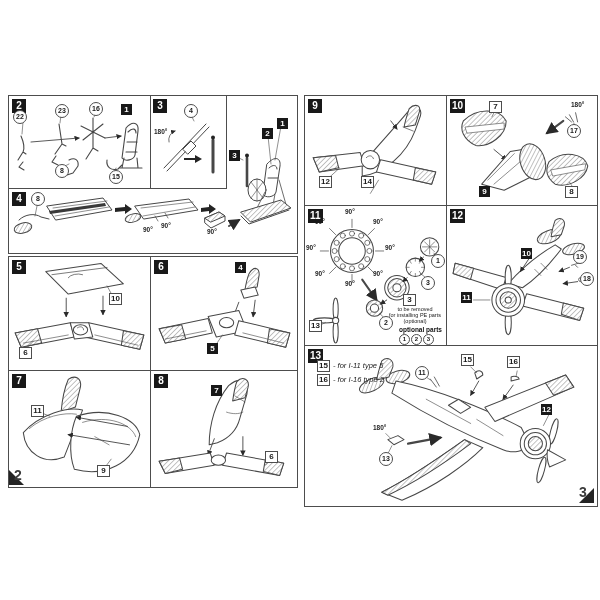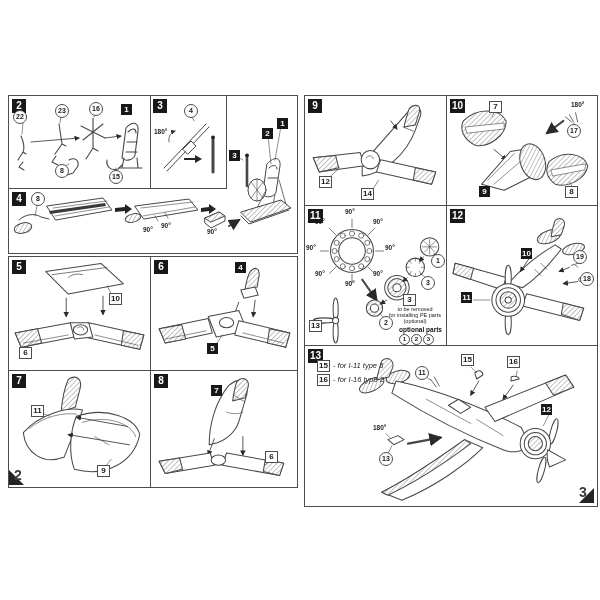--- a/index.html
+++ b/index.html
@@ -256,21 +256,21 @@
       <circle cx="64" cy="62" r="9" fill="#fff"></circle>
       <path d="M60,60 c3,-3 6,-2 7,1" stroke-width="0.7"></path>
       <g stroke-width="0.6">
             <line x1="22" y1="81" x2="34" y2="70"></line>
             <line x1="64" y1="95" x2="72" y2="82"></line>
           </g>
     </g>
   </svg>
   <span class="step" style="left:3px;top:3px">9</span>
   <span class="wbx" style="left:14px;top:80px">12</span>
-  <span class="wbx" style="left:56px;top:92px">14</span>
+  <span class="wbx" style="left:56px;top:80px">14</span>
 </div>
 
 <div class="panel" style="left:446px;top:95px;width:150px;height:110px">
   <svg class="art" viewBox="0 0 147 107">
     <g stroke="#474747" stroke-width="1" fill="none" stroke-linecap="round" stroke-linejoin="round">
       <path d="M16,24 C30,10 52,12 58,24 C58,38 42,50 28,48 C16,42 12,32 16,24 z" fill="url(#hatch)"></path>
       <polygon points="18,30 56,26 56,32 20,36" fill="#fff" stroke-width="0.6"></polygon>
       <line x1="46" y1="52" x2="58" y2="62" stroke-width="0.9" marker-end="url(#arr)"></line>
       <path d="M34,86 L62,54 L86,50 L88,76 L56,92 z" fill="#fff"></path>
       <path d="M40,82 L66,56 M46,86 L74,62" stroke-width="0.6"></path>

